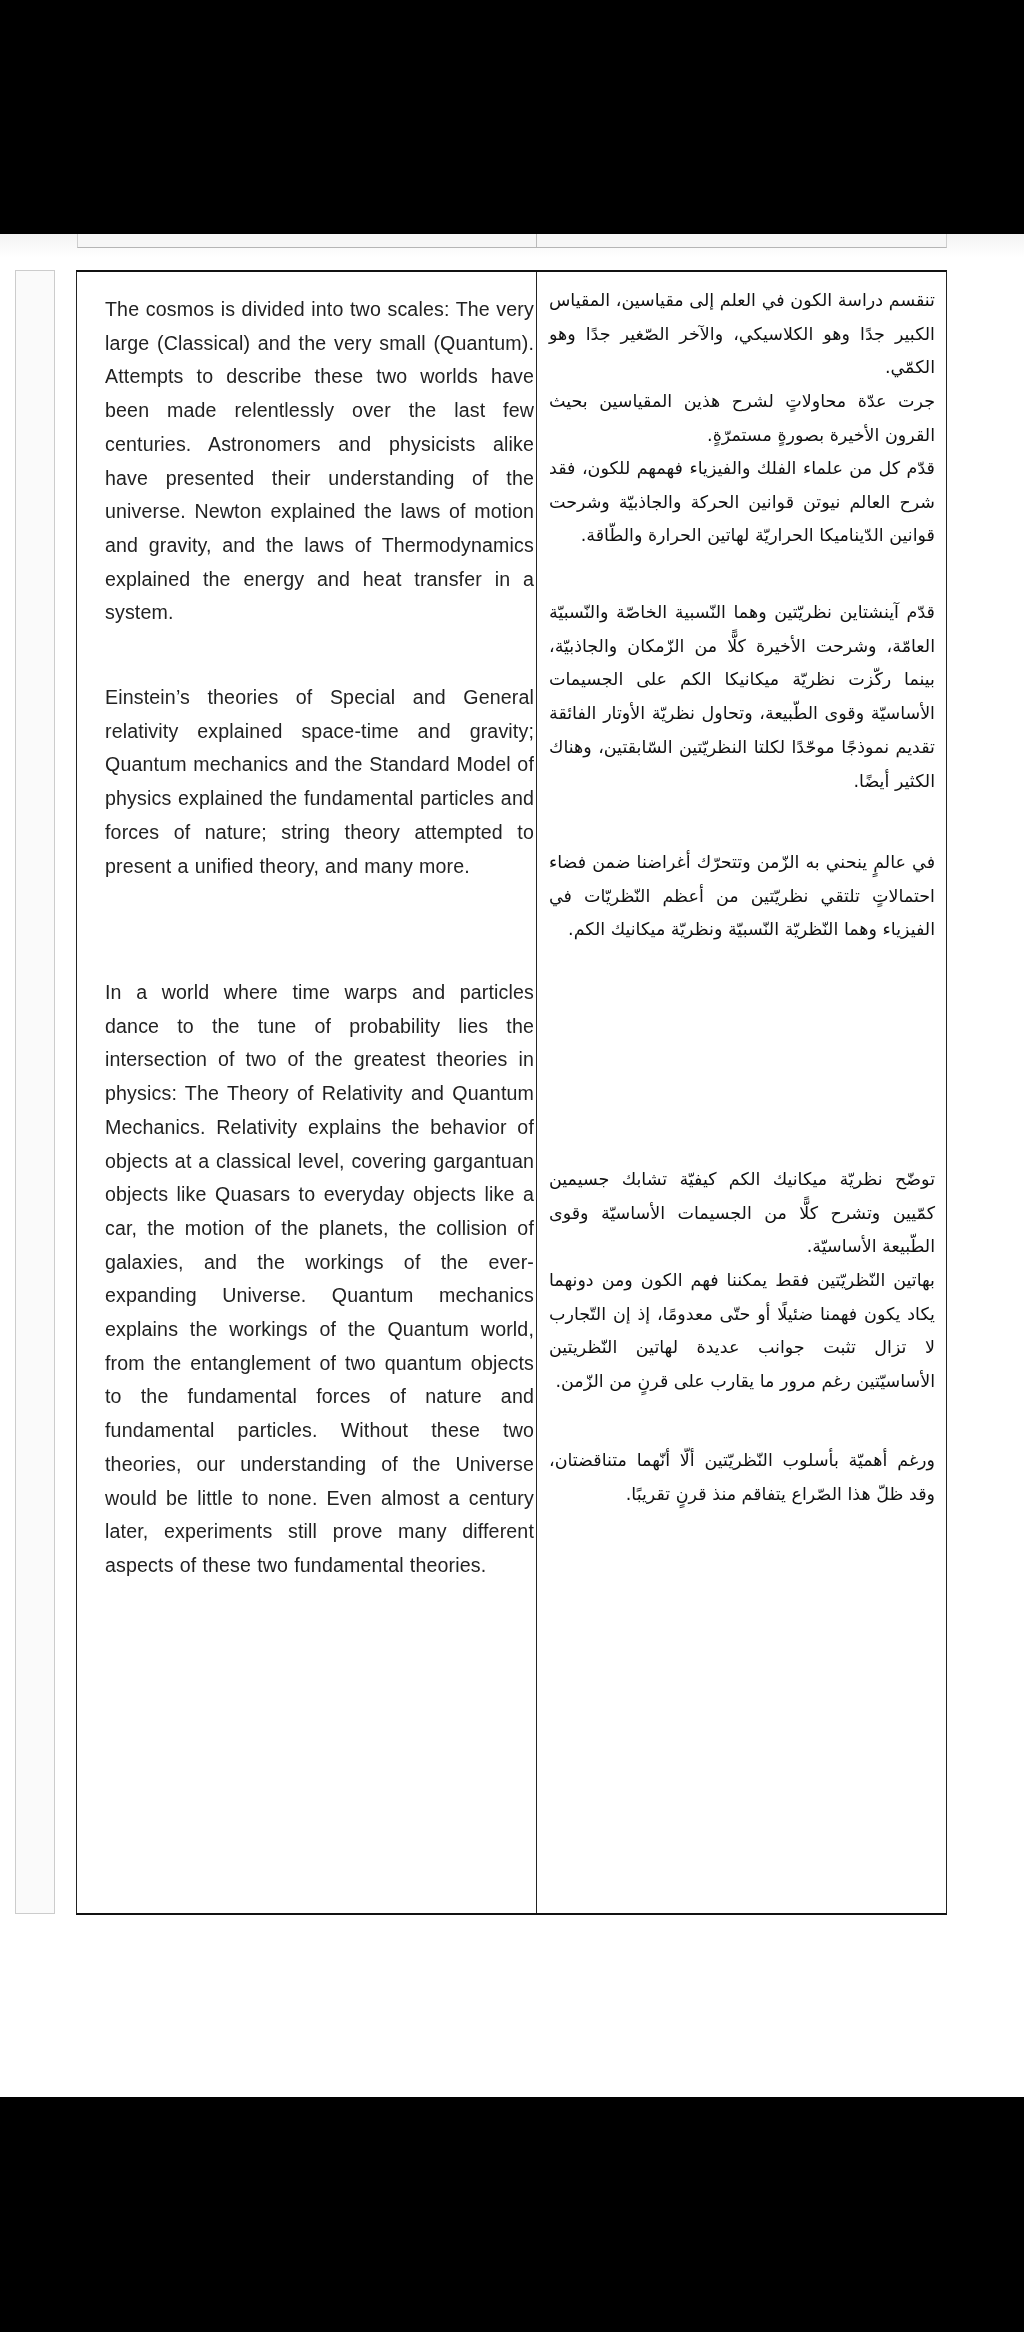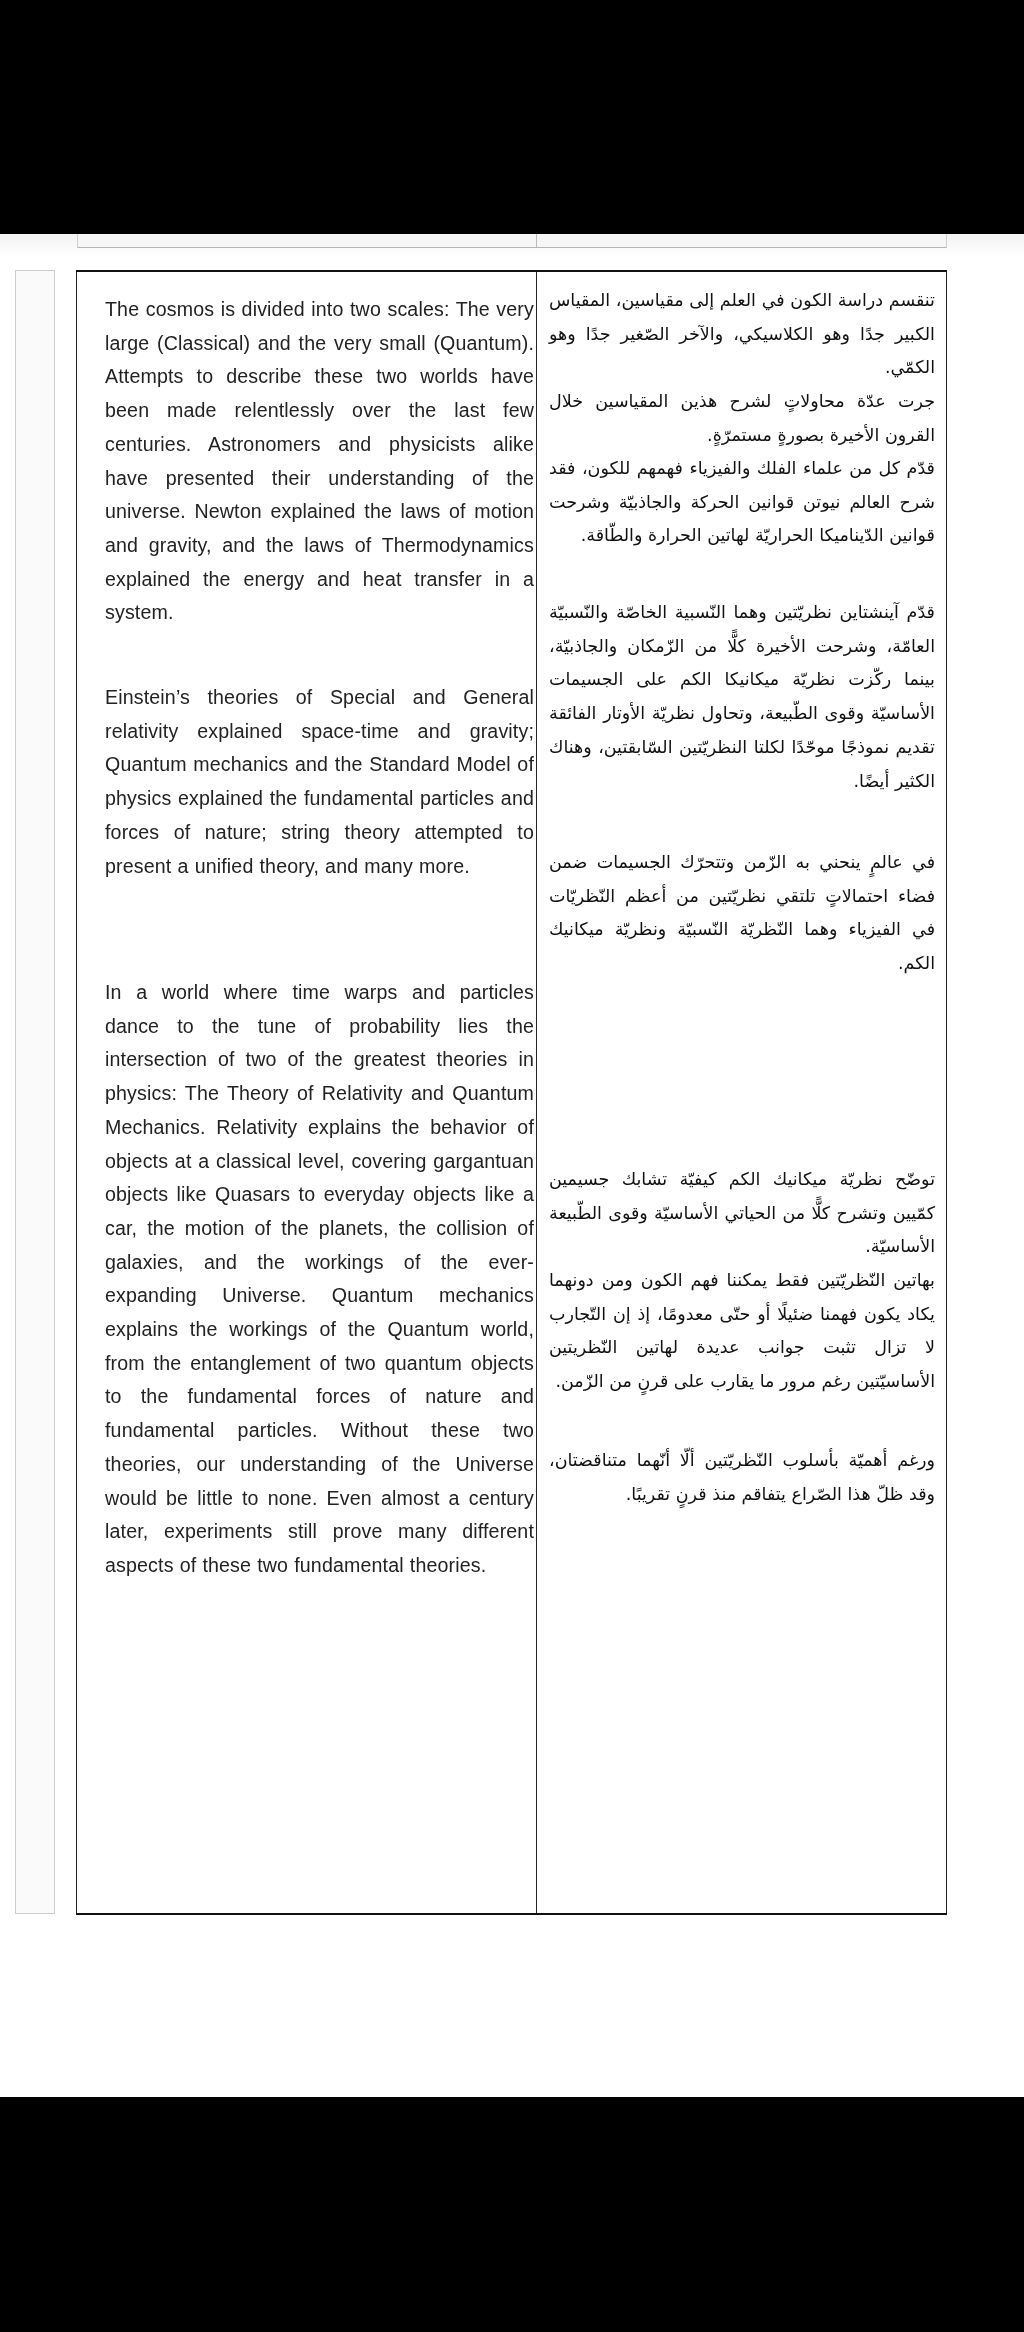--- a/index.html
+++ b/index.html
@@ -43,23 +43,23 @@
   <div class="col-divider"></div>
 
   <div class="cell cell-en">
     <p class="en-p" style="top:8px;">The cosmos is divided into two scales: The very large (Classical) and the very small (Quantum). Attempts to describe these two worlds have been made relentlessly over the last few centuries. Astronomers and physicists alike have presented their understanding of the universe. Newton explained the laws of motion and gravity, and the laws of Thermodynamics explained the energy and heat transfer in a system.</p>
     <p class="en-p" style="top:396px;">Einstein’s theories of Special and General relativity explained space-time and gravity; Quantum mechanics and the Standard Model of physics explained the fundamental particles and forces of nature; string theory attempted to present a unified theory, and many more.</p>
     <p class="en-p" style="top:691px;">In a world where time warps and particles dance to the tune of probability lies the intersection of two of the greatest theories in physics: The Theory of Relativity and Quantum Mechanics. Relativity explains the behavior of objects at a classical level, covering gargantuan objects like Quasars to everyday objects like a car, the motion of the planets, the collision of galaxies, and the workings of the ever-expanding Universe. Quantum mechanics explains the workings of the Quantum world, from the entanglement of two quantum objects to the fundamental forces of nature and fundamental particles. Without these two theories, our understanding of the Universe would be little to none. Even almost a century later, experiments still prove many different aspects of these two fundamental theories.</p>
   </div>
 
   <div class="cell cell-ar">
     <p class="ar-p" style="top:4px;">تنقسم دراسة الكون في العلم إلى مقياسين، المقياس الكبير جدًا وهو الكلاسيكي، والآخر الصّغير جدًا وهو الكمّي.</p>
-    <p class="ar-p" style="top:105px;">جرت عدّة محاولاتٍ لشرح هذين المقياسين خلال القرون الأخيرة بصورةٍ مستمرّةٍ.</p>
+    <p class="ar-p" style="top:105px;">جرت عدّة محاولاتٍ لشرح هذين المقياسين بحيث القرون الأخيرة بصورةٍ مستمرّةٍ.</p>
     <p class="ar-p" style="top:172px;">قدّم كل من علماء الفلك والفيزياء فهمهم للكون، فقد شرح العالم نيوتن قوانين الحركة والجاذبيّة وشرحت قوانين الدّيناميكا الحراريّة لهاتين الحرارة والطّاقة.</p>
     <p class="ar-p" style="top:316px;">قدّم آينشتاين نظريّتين وهما النّسبية الخاصّة والنّسبيّة العامّة، وشرحت الأخيرة كلًّا من الزّمكان والجاذبيّة، بينما ركّزت نظريّة ميكانيكا الكم على الجسيمات الأساسيّة وقوى الطّبيعة، وتحاول نظريّة الأوتار الفائقة تقديم نموذجًا موحّدًا لكلتا النظريّتين السّابقتين، وهناك الكثير أيضًا.</p>
-    <p class="ar-p" style="top:566px;">في عالمٍ ينحني به الزّمن وتتحرّك الجسيمات ضمن فضاء احتمالاتٍ تلتقي نظريّتين من أعظم النّظريّات في الفيزياء وهما النّظريّة النّسبيّة ونظريّة ميكانيك الكم.</p>
-    <p class="ar-p" style="top:883px;">توضّح نظريّة ميكانيك الكم كيفيّة تشابك جسيمين كمّيين وتشرح كلًّا من الحياتي الأساسيّة وقوى الطّبيعة الأساسيّة.</p>
+    <p class="ar-p" style="top:566px;">في عالمٍ ينحني به الزّمن وتتحرّك أغراضنا ضمن فضاء احتمالاتٍ تلتقي نظريّتين من أعظم النّظريّات في الفيزياء وهما النّظريّة النّسبيّة ونظريّة ميكانيك الكم.</p>
+    <p class="ar-p" style="top:883px;">توضّح نظريّة ميكانيك الكم كيفيّة تشابك جسيمين كمّيين وتشرح كلًّا من الجسيمات الأساسيّة وقوى الطّبيعة الأساسيّة.</p>
     <p class="ar-p" style="top:984px;">بهاتين النّظريّتين فقط يمكننا فهم الكون ومن دونهما يكاد يكون فهمنا ضئيلًا أو حتّى معدومًا، إذ إن التّجارب لا تزال تثبت جوانب عديدة لهاتين النّظريتين الأساسيّتين رغم مرور ما يقارب على قرنٍ من الزّمن.</p>
     <p class="ar-p" style="top:1164px;">ورغم أهميّة بأسلوب النّظريّتين ألّا أنّهما متناقضتان، وقد ظلّ هذا الصّراع يتفاقم منذ قرنٍ تقريبًا.</p>
   </div>
 </div>
 
 <div class="black-bar bottom-bar"></div>
 
 </body></html>

